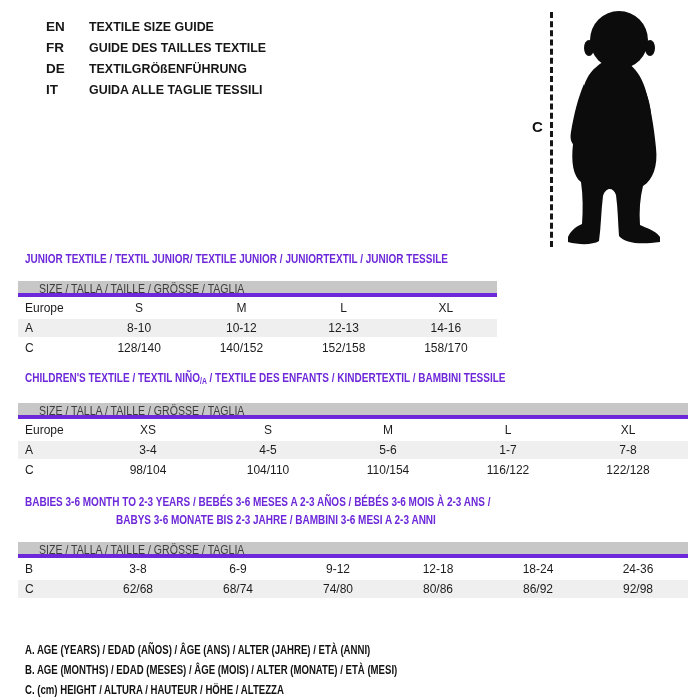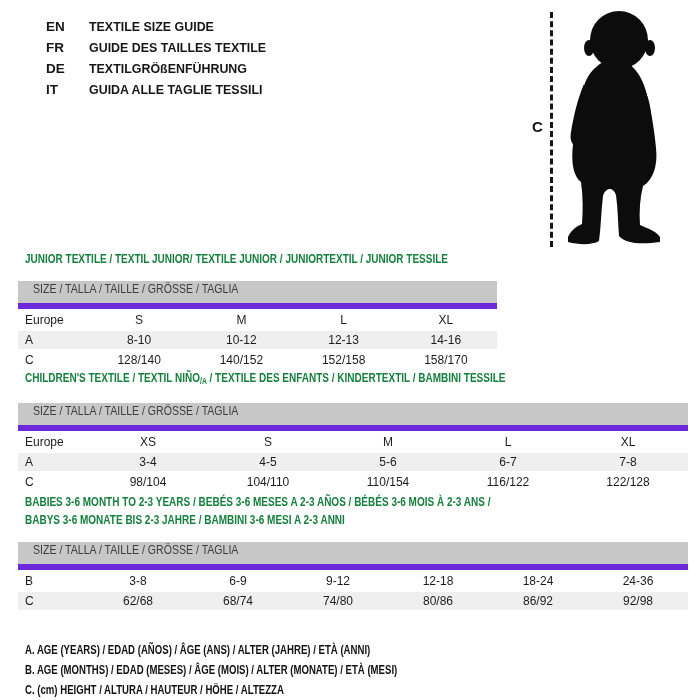--- a/index.html
+++ b/index.html
@@ -17,35 +17,35 @@
                 display:inline-block; transform:scaleX(0.92); transform-origin:0 50%; white-space:nowrap; }
 
   
   .figure-area { position:absolute; left:520px; top:4px; width:170px; height:248px; }
   .dash-line { position:absolute; left:30px; top:8px; height:235px; width:0;
                border-left:3px dashed #161616; }
   .c-label { position:absolute; left:12px; top:114px; font-weight:700; font-size:15px; color:#111; }
   .toddler-svg { position:absolute; left:43px; top:2px; width:104px; height:240px; }
 
   
-  .section-heading { position:absolute; left:25px; font-weight:700; font-size:12.5px; color:#15803d;
-                     white-space:nowrap; }
+  .section-heading { position:absolute; left:25px; font-weight:700; font-size:12.5px; color:#6d28d9;
+                     white-space:nowrap;text-align:center; }
   .cond { display:inline-block; transform:scaleX(0.80); transform-origin:0 50%; white-space:nowrap; }
   .sub  { font-size:8.5px; vertical-align:-2px; }
   .sh1 { top:252px; }
   .sh2 { top:371px; }
   .sh3 { top:494px; line-height:17.5px; }
 
   
   .size-table { position:absolute; left:18px; font-size:12px; }
   .t1 { top:281px; width:479px; }
   .t2 { top:403px; width:670px; }
   .t3 { top:542px; width:670px; }
-  .size-bar { height:28px; line-height:17px; background:#c7c7c7; border-bottom:6px solid #6d28d9;
-              padding-left:15px; color:#3d3d3d; overflow:hidden; }
+  .size-bar { height:16px; line-height:17px; background:#c7c7c7; border-bottom:4px solid #6d28d9;
+              padding-left:21px; color:#3d3d3d; overflow:hidden; }
   .size-bar .cond-sm { display:inline-block; transform:scaleX(0.88); transform-origin:0 50%; white-space:nowrap; }
   .trow { display:flex; align-items:center; }
   .trow .lab  { width:70px; padding-left:7px; color:#1c1c1c; }
   .trow .cell { flex:1; text-align:center; color:#1c1c1c; }
   .r-head   { height:22px; }
   .r-mid    { height:18px; }
   .r-last   { height:21px; }
   .stripe   { background:#efefef; }
 
   
@@ -155,21 +155,21 @@
       <div class="cell">S</div>
       <div class="cell">M</div>
       <div class="cell">L</div>
       <div class="cell">XL</div>
     </div>
     <div class="trow r-mid stripe">
       <div class="lab">A</div>
       <div class="cell">3-4</div>
       <div class="cell">4-5</div>
       <div class="cell">5-6</div>
-      <div class="cell">6-7</div>
+      <div class="cell">1-7</div>
       <div class="cell">7-8</div>
     </div>
     <div class="trow r-last">
       <div class="lab">C</div>
       <div class="cell">98/104</div>
       <div class="cell">104/110</div>
       <div class="cell">110/154</div>
       <div class="cell">116/122</div>
       <div class="cell">122/128</div>
     </div>

